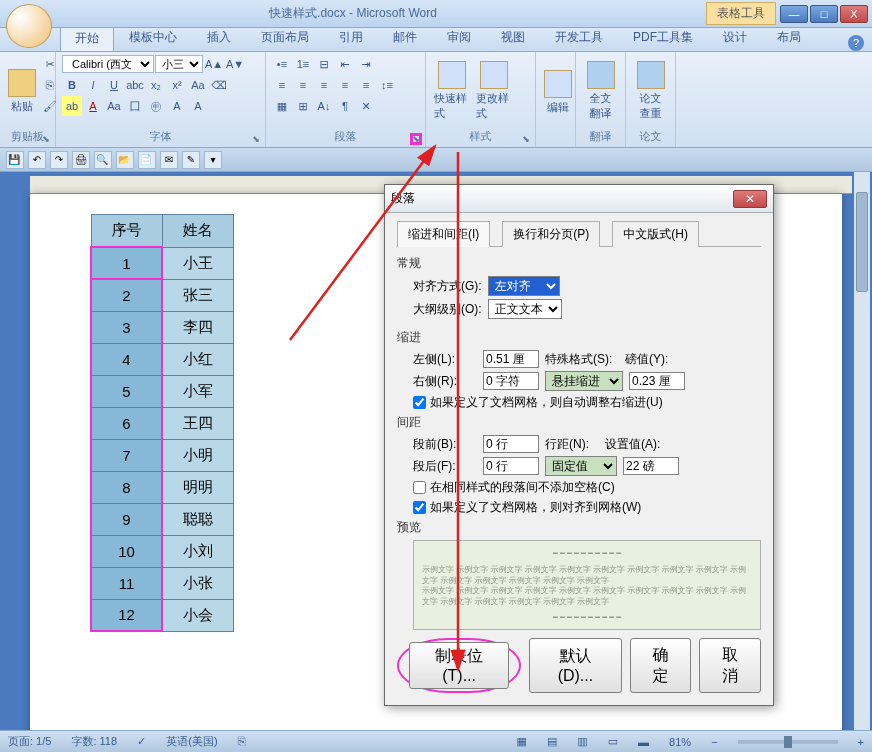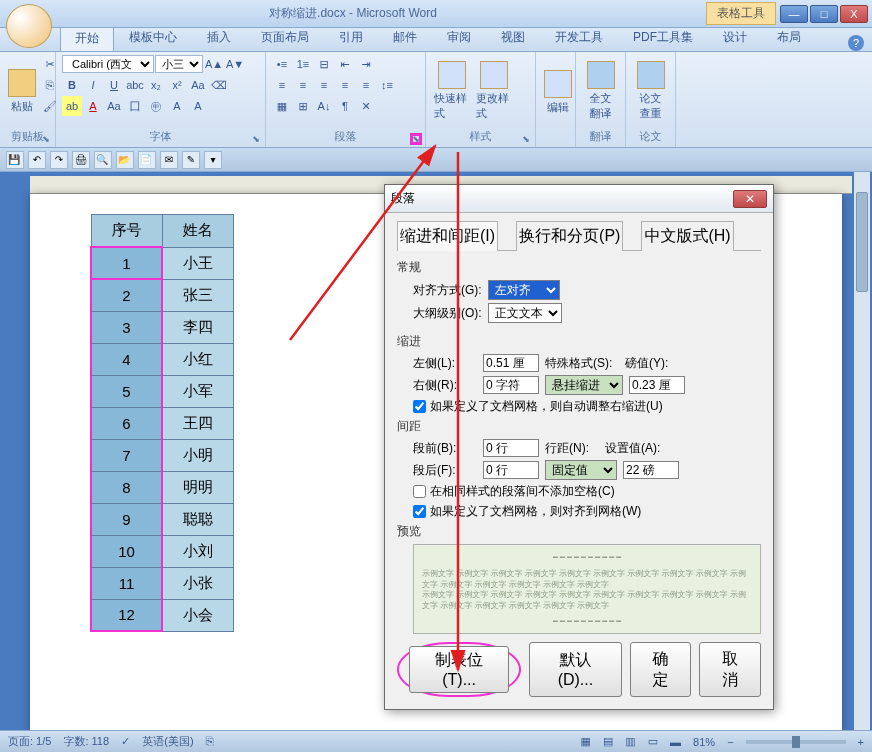--- a/index.html
+++ b/index.html
@@ -49,51 +49,51 @@
 .sel-border { outline: 2px solid #f030d0; outline-offset: -1px; }
 .scroll-v { position: absolute; right: 2px; top: 0; bottom: 0; width: 16px; background: #d8e4f0; }
 .scroll-thumb { background: #a0b8d0; border: 1px solid #8098b0; margin: 20px 2px; height: 100px; border-radius: 2px; }
 
 
 .dialog { position: absolute; left: 384px; top: 184px; width: 390px; background: #f0f0f0; border: 1px solid #6a6a6a; box-shadow: 2px 2px 10px rgba(0,0,0,0.4); z-index: 100; }
 .dlg-title { height: 28px; background: linear-gradient(#fff, #e0e8f0); display: flex; align-items: center; padding: 0 6px; font-size: 12px; border-bottom: 1px solid #b0b0b0; }
 .dlg-close { margin-left: auto; width: 34px; height: 18px; background: linear-gradient(#e07a7a,#c04a4a); border: 1px solid #903a3a; border-radius: 2px; color: #fff; display: flex; align-items: center; justify-content: center; font-size: 12px; cursor: pointer; }
 .dlg-body { padding: 8px 12px 12px; font-size: 12px; }
 .dlg-tabs { display: flex; border-bottom: 1px solid #b0b0b0; margin-bottom: 8px; }
-.dlg-tab { padding: 4px 2px; border: 1px solid #b0b0b0; border-bottom: none; background: #f0f0f0; margin-right: 18px; margin-bottom: -1px; cursor: pointer; font-size: 16px; }
+.dlg-tab { padding: 4px 10px; border: 1px solid #b0b0b0; border-bottom: none; background: #f0f0f0; margin-right: 12px; margin-bottom: -1px; cursor: pointer; font-size: 12px; }
 .dlg-tab.active { background: #f8f8f8; }
 .dlg-section-title { font-size: 12px; color: #333; margin-bottom: 4px; }
 .dlg-row { display: flex; align-items: center; margin: 3px 0 3px 16px; gap: 6px; }
 .dlg-row label { font-size: 12px; min-width: 64px; }
 .dlg-select, .dlg-spin { border: 1px solid #808080; background: #fff; font-size: 12px; padding: 1px 2px; }
 .dlg-select { min-width: 72px; }
 .dlg-select.hl { background: #c8e0c0; }
 .dlg-select.blue { background: #2060d0; color: #fff; }
 .dlg-spin { width: 56px; }
 .dlg-check { display: flex; align-items: center; gap: 4px; margin: 3px 0 3px 16px; font-size: 12px; }
 .preview-box { border: 1px solid #b0b0b0; background: #e8f0e0; height: 90px; margin: 4px 0 8px 16px; padding: 8px; overflow: hidden; font-size: 8px; color: #8a9a80; line-height: 1.3; }
 .dlg-btns { display: flex; gap: 8px; justify-content: flex-end; margin-top: 8px; }
 .dlg-btn { padding: 3px 16px; border: 1px solid #808080; background: linear-gradient(#fff,#e0e0e0); font-size: 16px; cursor: pointer; border-radius: 3px; }
 .tab-btn-hl { border: 2px solid #f030d0; border-radius: 50%/60%; padding: 2px 10px; }
 
 
 .arrow-svg { position: absolute; left: 280px; top: 140px; z-index: 200; pointer-events: none; }
 
 
-.statusbar { position: absolute; bottom: 0; left: 0; right: 0; height: 22px; background: linear-gradient(#d0e0f2, #b0c8e0); display: flex; align-items: center; font-size: 11px; color: #3a5a90; padding: 0 8px; gap: 12px; border-top: 1px solid #8aa9cf; }
+.statusbar { position: absolute; bottom: 0; left: 0; right: 0; height: 22px; background: linear-gradient(#d0e0f2, #b0c8e0); display: flex; align-items: center; font-size: 11px; color: #3a5a90; padding: 0 8px; gap: 20px; border-top: 1px solid #8aa9cf; }
 .statusbar .spacer { flex: 1; }
 .zoom-track { width: 100px; height: 4px; background: #a0b8d0; position: relative; }
 .zoom-thumb { width: 8px; height: 12px; background: #6080a0; position: absolute; left: 46px; top: -4px; }
 </style>
 </head>
 <body>
 
 <div class="titlebar">
   <div class="office-btn"></div>
-  <div class="title-text">对称缩进.docx - Microsoft Word</div>
+  <div class="title-text">快速样式.docx - Microsoft Word</div>
   <div class="table-tools">表格工具</div>
   <div class="win-btns">
     <div class="win-btn">—</div>
     <div class="win-btn">□</div>
     <div class="win-btn close">X</div>
   </div>
 </div>
 
 <div class="ribbon-tabs">
   <div class="rtab active">开始</div>

